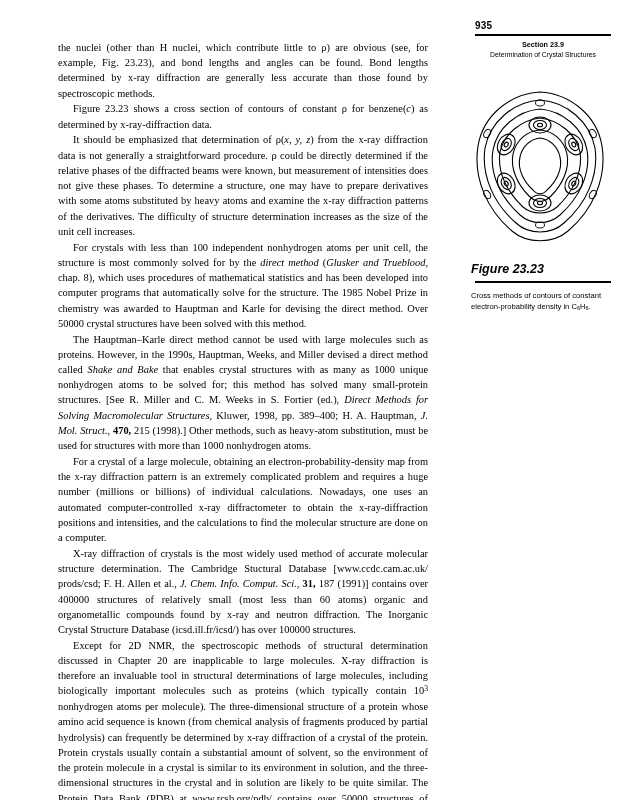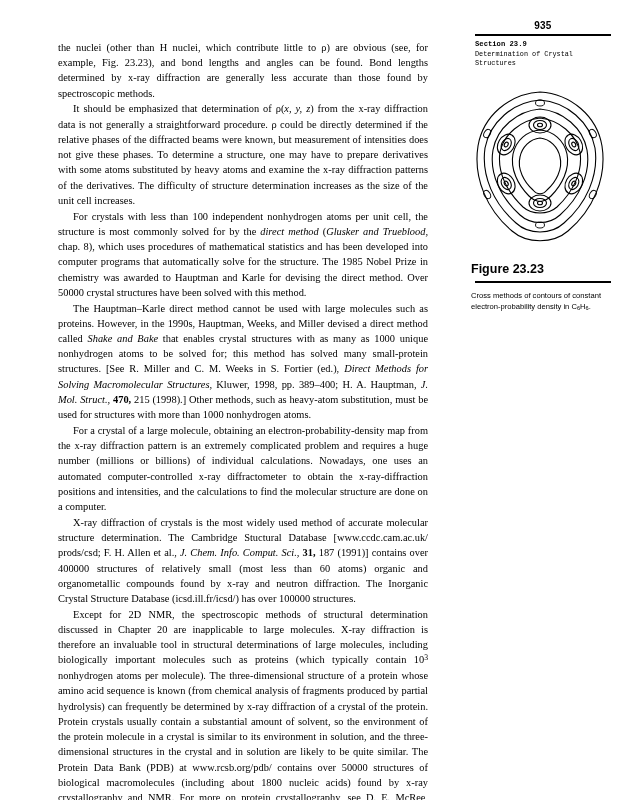--- a/index.html
+++ b/index.html
@@ -21,21 +21,21 @@
     height: 800px;
     box-sizing: border-box;
   }
 
   
   .page-number-bar {
     position: absolute;
     top: 20px;
     right: 28px;
     width: 136px;
-    text-align: center;
+    text-align: left;
     font-family: "Liberation Sans", sans-serif;
     font-size: 10px;
     font-weight: bold;
     letter-spacing: 0.2px;
   }
   .page-number-rule {
     position: absolute;
     top: 34px;
     right: 28px;
     width: 136px;
@@ -44,24 +44,24 @@
   }
 
   
   .margin-col {
     position: absolute;
     top: 40px;
     right: 28px;
     width: 136px;
   }
   .section-label {
-    font-family: Liberation Mono, monospace;
+    font-family: Liberation Sans, sans-serif;
     font-size: 7.2px;
     font-weight: bold;
-    text-align: left;
+    text-align: center;
     line-height: 1.35;
     color: #000;
   }
   .section-label .sub {
     font-weight: normal;
     font-size: 6.8px;
   }
 
   
   .figure-box {
@@ -72,20 +72,21 @@
     height: 168px;
   }
   .figure-caption-title {
     position: absolute;
     top: 262px;
     right: 28px;
     width: 140px;
     font-family: "Liberation Sans", sans-serif;
     font-size: 12.5px;
     font-weight: bold;
+    font-style: italic;
   }
   .figure-rule {
     position: absolute;
     top: 281px;
     right: 28px;
     width: 136px;
     height: 2px;
     background: #000000;
   }
   .figure-caption-body {
@@ -203,20 +204,21 @@
   </div>
 
   <div class="figure-caption-title">Figure 23.23</div>
   <div class="figure-rule"></div>
   <div class="figure-caption-body">
     <span>Cross methods of contours of constant electron-probability density in C</span><sub>6</sub><span>H</span><sub>6</sub><span>.</span>
   </div>
 
   <div class="text-col" id="body-col">
       <p class="noindent">the nuclei (other than H nuclei, which contribute little to ρ) are obvious (see, for example, Fig. 23.23), and bond lengths and angles can be found. Bond lengths determined by x-ray diffraction are generally less accurate than those found by spectroscopic methods.</p>
+      <p class="">Figure 23.23 shows a cross section of contours of constant ρ for benzene(<i>c</i>) as determined by x-ray-diffraction data.</p>
       <p class="">It should be emphasized that determination of ρ(<i>x, y, z</i>) from the x-ray diffraction data is not generally a straightforward procedure. ρ could be directly determined if the relative phases of the diffracted beams were known, but measurement of intensities does not give these phases. To determine a structure, one may have to prepare derivatives with some atoms substituted by heavy atoms and examine the x-ray diffraction patterns of the derivatives. The difficulty of structure determination increases as the size of the unit cell increases.</p>
       <p class="">For crystals with less than 100 independent nonhydrogen atoms per unit cell, the structure is most commonly solved for by the <i>direct method</i> (<i>Glusker and Trueblood,</i> chap. 8), which uses procedures of mathematical statistics and has been developed into computer programs that automatically solve for the structure. The 1985 Nobel Prize in chemistry was awarded to Hauptman and Karle for devising the direct method. Over 50000 crystal structures have been solved with this method.</p>
       <p class="">The Hauptman–Karle direct method cannot be used with large molecules such as proteins. However, in the 1990s, Hauptman, Weeks, and Miller devised a direct method called <i>Shake and Bake</i> that enables crystal structures with as many as 1000 unique nonhydrogen atoms to be solved for; this method has solved many small-protein structures. [See R. Miller and C. M. Weeks in S. Fortier (ed.), <i>Direct Methods for Solving Macromolecular Structures,</i> Kluwer, 1998, pp. 389–400; H. A. Hauptman, <i>J. Mol. Struct.,</i> <b>470,</b> 215 (1998).] Other methods, such as heavy-atom substitution, must be used for structures with more than 1000 nonhydrogen atoms.</p>
       <p class="">For a crystal of a large molecule, obtaining an electron-probability-density map from the x-ray diffraction pattern is an extremely complicated problem and requires a huge number (millions or billions) of individual calculations. Nowadays, one uses an automated computer-controlled x-ray diffractometer to obtain the x-ray-diffraction positions and intensities, and the calculations to find the molecular structure are done on a computer.</p>
       <p class="">X-ray diffraction of crystals is the most widely used method of accurate molecular structure determination. The Cambridge Stuctural Database [www.ccdc.cam.ac.uk/ prods/csd; F. H. Allen et al., <i>J. Chem. Info. Comput. Sci.,</i> <b>31,</b> 187 (1991)] contains over 400000 structures of relatively small (most less than 60 atoms) organic and organometallic compounds found by x-ray and neutron diffraction. The Inorganic Crystal Structure Database (icsd.ill.fr/icsd/) has over 100000 structures.</p>
       <p class="">Except for 2D NMR, the spectroscopic methods of structural determination discussed in Chapter 20 are inapplicable to large molecules. X-ray diffraction is therefore an invaluable tool in structural determinations of large molecules, including biologically important molecules such as proteins (which typically contain 10<sup>3</sup> nonhydrogen atoms per molecule). The three-dimensional structure of a protein whose amino acid sequence is known (from chemical analysis of fragments produced by partial hydrolysis) can frequently be determined by x-ray diffraction of a crystal of the protein. Protein crystals usually contain a substantial amount of solvent, so the environment of the protein molecule in a crystal is similar to its environment in solution, and the three-dimensional structures in the crystal and in solution are likely to be quite similar. The Protein Data Bank (PDB) at www.rcsb.org/pdb/ contains over 50000 structures of biological macromolecules (including about 1800 nucleic acids) found by x-ray crystallography and NMR. For more on protein crystallography, see D. E. McRee, <i>Practical Protein Crystallography,</i> 2nd ed., Academic, 1999.</p>
     </div>
 
 </div>
 

